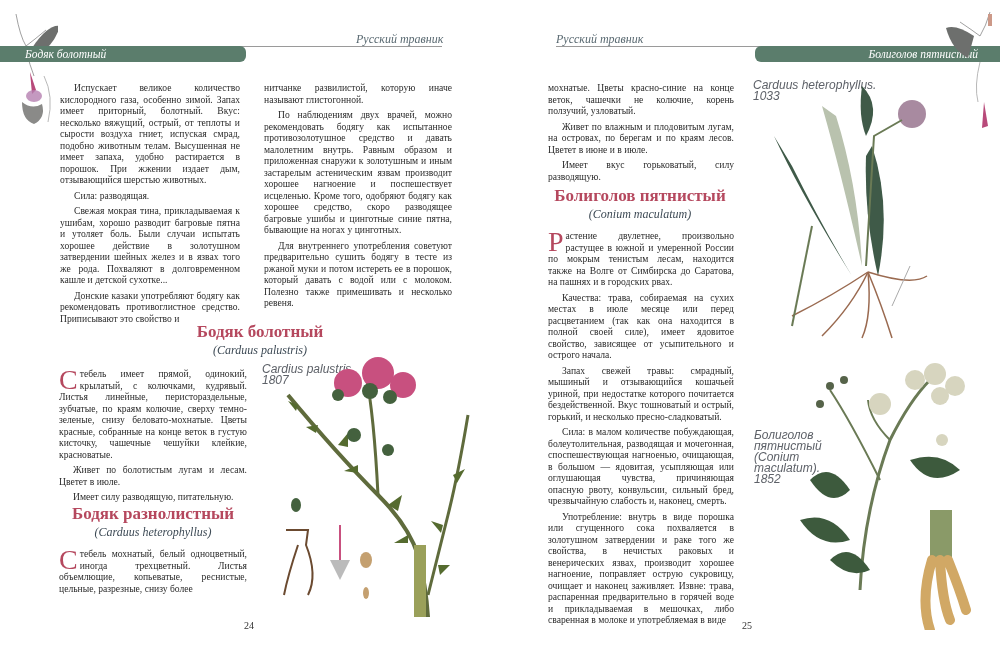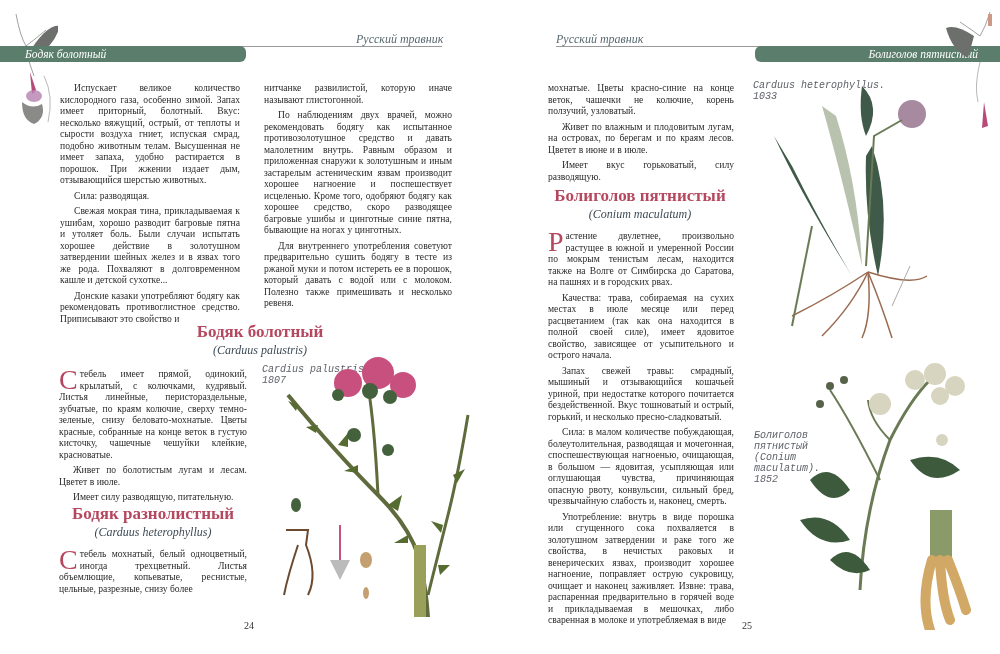--- a/index.html
+++ b/index.html
@@ -22,22 +22,22 @@
   .col p { margin:4px; text-indent:14px; }
   .col p.noindent { text-indent:0; }
 
   .heading { position:absolute; text-align:center; font-family:"Liberation Serif", serif; }
   .heading .ru { font-size:17px; font-weight:bold; color:#b5485e; }
   .heading .lat { font-size:12px; font-style:italic; color:#3d4a55; margin-top:1px; }
 
   .dropcap { float:left; font-size:28px; line-height:22px; color:#b5485e; margin:1px 2px 0 0;
              font-family:"Liberation Serif", serif; }
 
-  .caption { position:absolute; font-style:italic; font-size:10px; line-height:11px; color:#5d6168;
-             font-family:Liberation Mono, monospace; }
+  .caption { position:absolute; font-style:italic; font-size:12px; line-height:11px; color:#5d6168;
+             font-family:Liberation Sans, sans-serif; }
   .pagenum { position:absolute; top:620px; font-size:10px; color:#333; font-family:"Liberation Serif", serif; }
 
   .illus { position:absolute; }
 </style>
 </head>
 <body>
 
 <div class="page left">
 
   <svg class="illus" style="left:8px;top:6px" width="50" height="130" viewBox="0 0 50 130">

